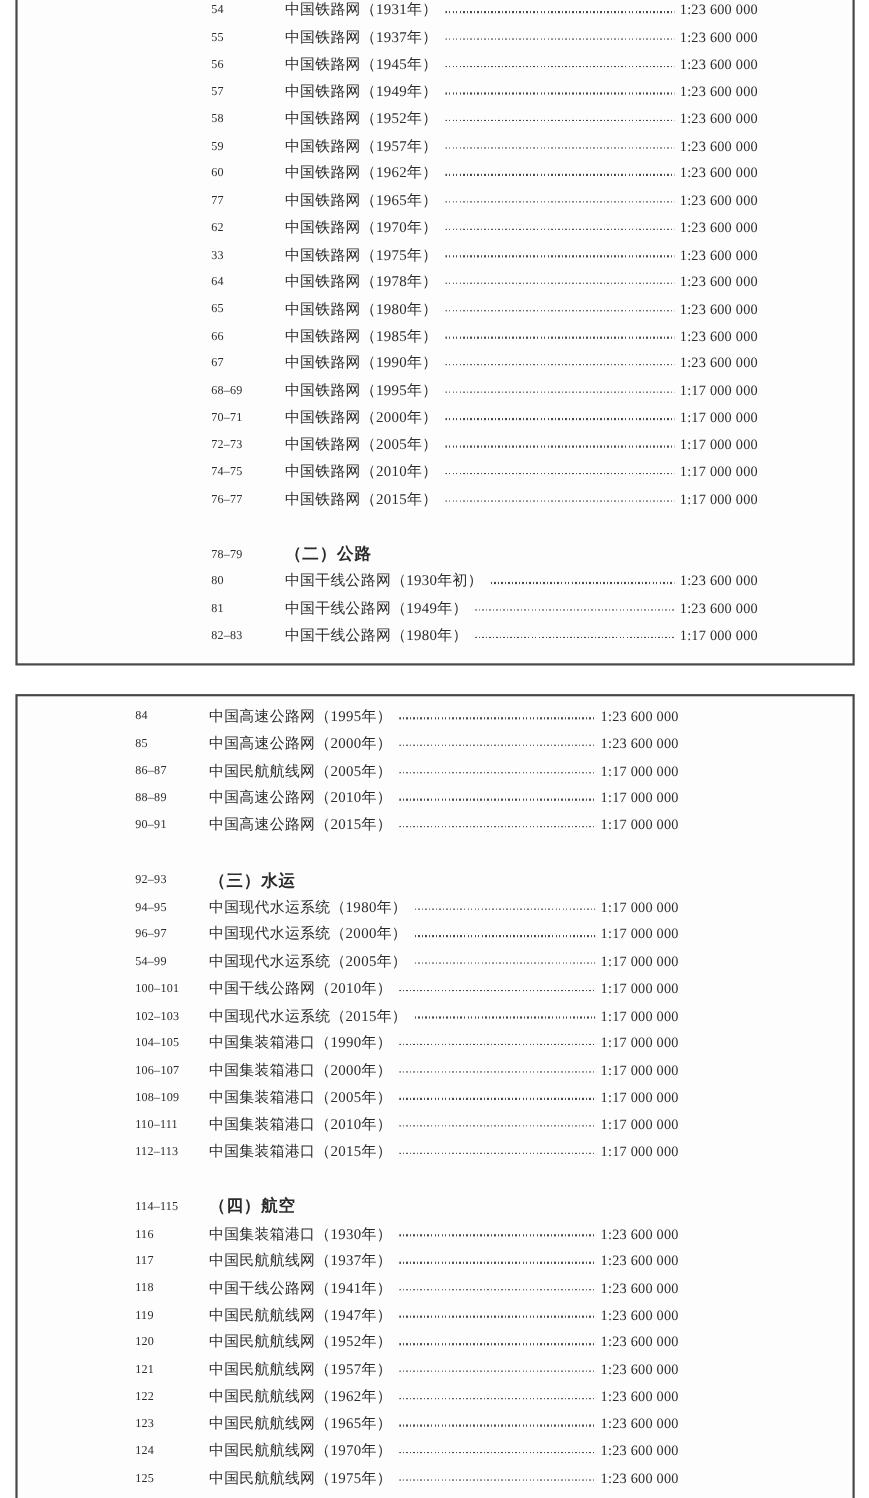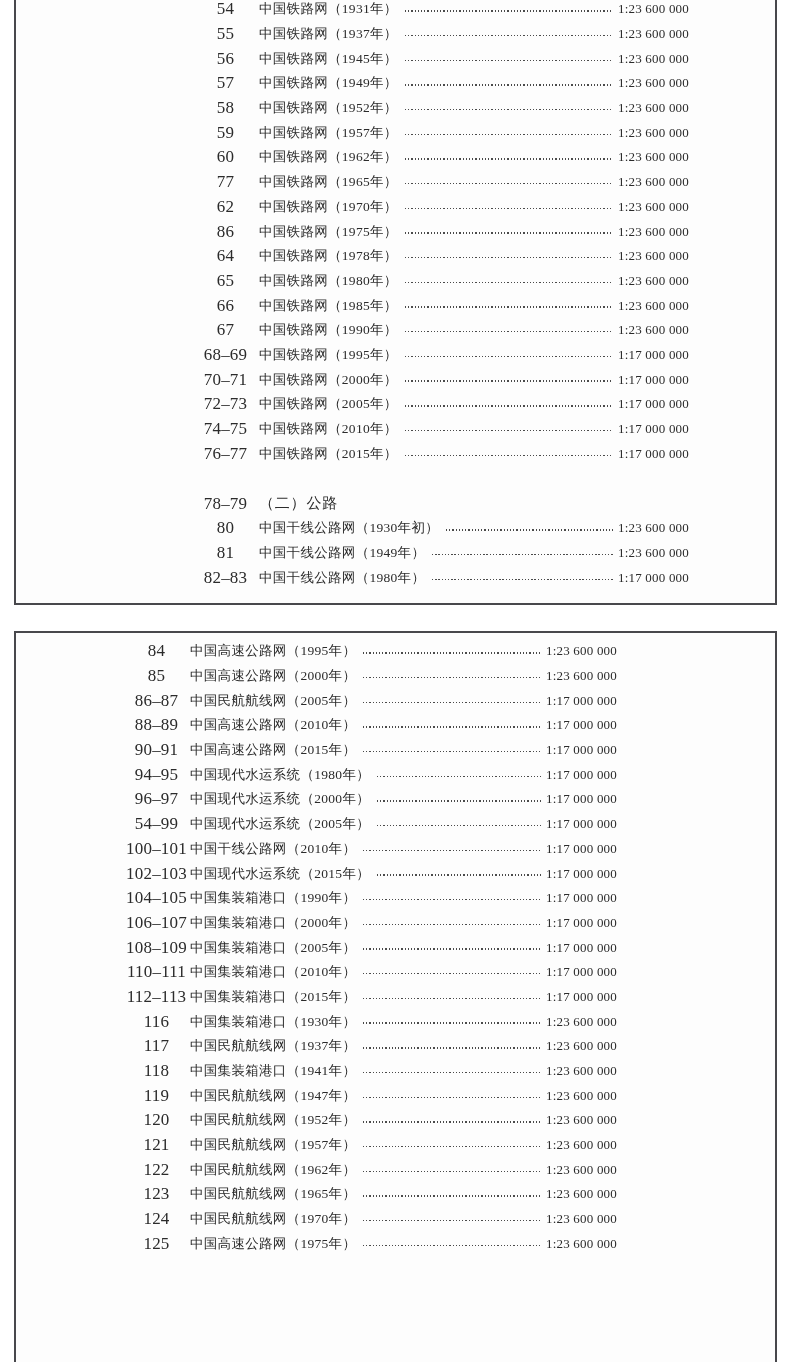--- a/index.html
+++ b/index.html
@@ -30,32 +30,31 @@
     display: flex;
     align-items: center;
     height: 24.7px;
     white-space: nowrap;
   }
   .row.section { margin-top: 25.3px; }
 
   .pages {
     flex: none;
     width: 67px;
-    font-size: 17px;
+    font-size: 11px;
     letter-spacing: 0.2px;
-    text-align: center;
   }
   .title {
     flex: none;
     font-size: 13.5px;
     letter-spacing: 0.3px;
   }
   .section .title {
     font-size: 15px;
-    font-weight: normal;
+    font-weight: bold;
     letter-spacing: 0.8px;
   }
   .leader {
     flex: 1 1 auto;
     height: 1.4px;
     margin: 3px 5px 0 7px;
     background-image: repeating-linear-gradient(
       90deg,
       var(--dots, #4a4a4a) 0,
       var(--dots, #4a4a4a) 1.3px,
@@ -122,21 +121,21 @@
     <div class="leader"></div>
     <span class="scale">1:23 600 000</span>
   </div>
       <div class="row">
     <span class="pages">62</span>
     <span class="title">中国铁路网（1970年）</span>
     <div class="leader"></div>
     <span class="scale">1:23 600 000</span>
   </div>
       <div class="row">
-    <span class="pages">86</span>
+    <span class="pages">33</span>
     <span class="title">中国铁路网（1975年）</span>
     <div class="leader"></div>
     <span class="scale">1:23 600 000</span>
   </div>
       <div class="row">
     <span class="pages">64</span>
     <span class="title">中国铁路网（1978年）</span>
     <div class="leader"></div>
     <span class="scale">1:23 600 000</span>
   </div>
@@ -239,20 +238,25 @@
     <span class="title">中国高速公路网（2010年）</span>
     <div class="leader"></div>
     <span class="scale">1:17 000 000</span>
   </div>
       <div class="row">
     <span class="pages">90–91</span>
     <span class="title">中国高速公路网（2015年）</span>
     <div class="leader"></div>
     <span class="scale">1:17 000 000</span>
   </div>
+      <div class="row section">
+    <span class="pages">92–93</span>
+    <span class="title">（三）水运</span>
+
+  </div>
       <div class="row">
     <span class="pages">94–95</span>
     <span class="title">中国现代水运系统（1980年）</span>
     <div class="leader"></div>
     <span class="scale">1:17 000 000</span>
   </div>
       <div class="row">
     <span class="pages">96–97</span>
     <span class="title">中国现代水运系统（2000年）</span>
     <div class="leader"></div>
@@ -299,35 +303,40 @@
     <span class="title">中国集装箱港口（2010年）</span>
     <div class="leader"></div>
     <span class="scale">1:17 000 000</span>
   </div>
       <div class="row">
     <span class="pages">112–113</span>
     <span class="title">中国集装箱港口（2015年）</span>
     <div class="leader"></div>
     <span class="scale">1:17 000 000</span>
   </div>
+      <div class="row section">
+    <span class="pages">114–115</span>
+    <span class="title">（四）航空</span>
+
+  </div>
       <div class="row">
     <span class="pages">116</span>
     <span class="title">中国集装箱港口（1930年）</span>
     <div class="leader"></div>
     <span class="scale">1:23 600 000</span>
   </div>
       <div class="row">
     <span class="pages">117</span>
     <span class="title">中国民航航线网（1937年）</span>
     <div class="leader"></div>
     <span class="scale">1:23 600 000</span>
   </div>
       <div class="row">
     <span class="pages">118</span>
-    <span class="title">中国集装箱港口（1941年）</span>
+    <span class="title">中国干线公路网（1941年）</span>
     <div class="leader"></div>
     <span class="scale">1:23 600 000</span>
   </div>
       <div class="row">
     <span class="pages">119</span>
     <span class="title">中国民航航线网（1947年）</span>
     <div class="leader"></div>
     <span class="scale">1:23 600 000</span>
   </div>
       <div class="row">
@@ -355,18 +364,18 @@
     <span class="scale">1:23 600 000</span>
   </div>
       <div class="row">
     <span class="pages">124</span>
     <span class="title">中国民航航线网（1970年）</span>
     <div class="leader"></div>
     <span class="scale">1:23 600 000</span>
   </div>
       <div class="row">
     <span class="pages">125</span>
-    <span class="title">中国高速公路网（1975年）</span>
+    <span class="title">中国民航航线网（1975年）</span>
     <div class="leader"></div>
     <span class="scale">1:23 600 000</span>
   </div>
     </div>
 </div>
 
 </body></html>

